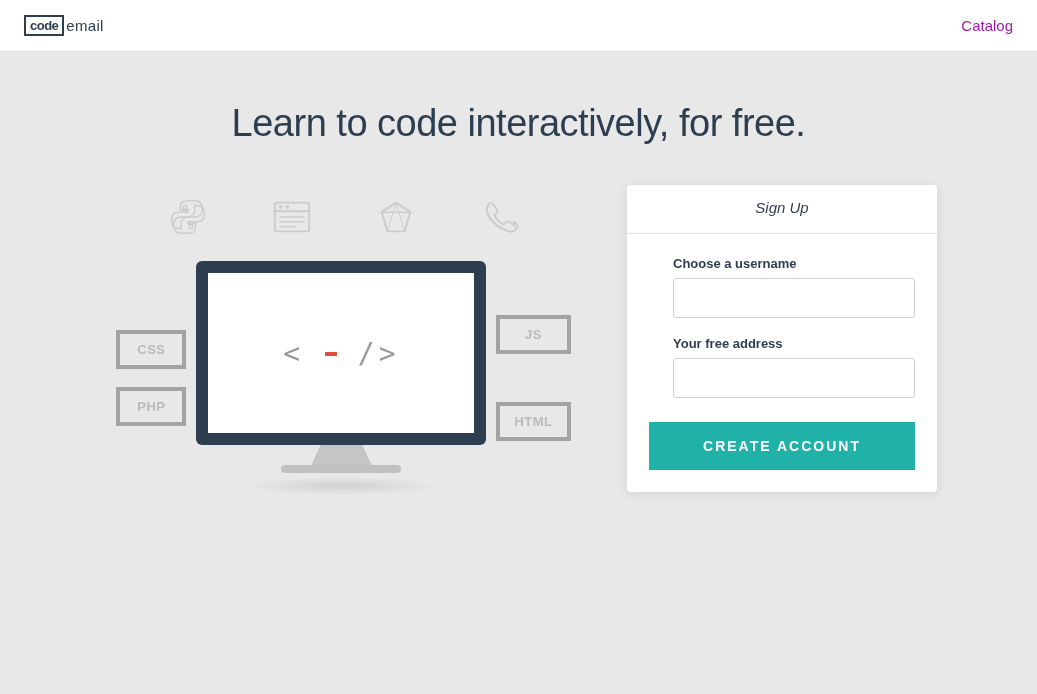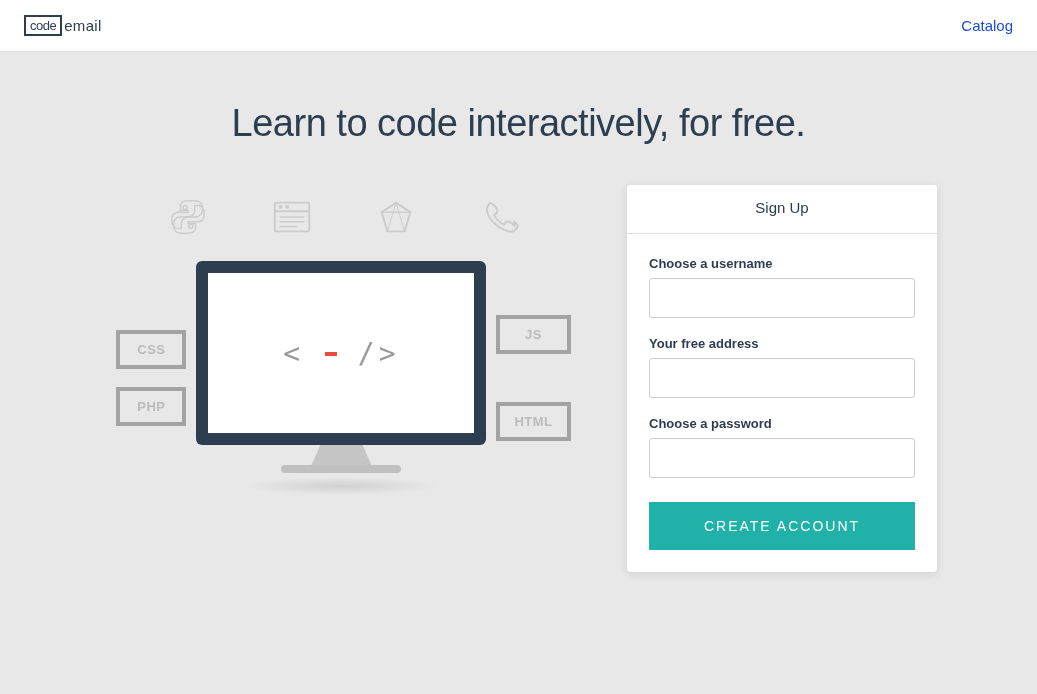--- a/index.html
+++ b/index.html
@@ -23,33 +23,33 @@
     }
     .logo-wrap {
       display: flex;
       align-items: center;
       gap: 2px;
     }
     .logo-box {
       border: 2px solid #2d3e50;
       padding: 1px 4px;
       font-size: 13px;
-      font-weight: 400;
+      font-weight: 700;
       color: #2d3e50;
       letter-spacing: -0.5px;
     }
     .logo-text {
       font-size: 15px;
       font-weight: 400;
       color: #2d3e50;
       letter-spacing: 0.3px;
     }
     .nav-catalog {
       font-size: 15px;
-      color: #1d4ed8;
+      color: #a21caf;
       cursor: pointer;
       text-decoration: none;
       text-align: right;
     }
 
     
     .hero {
       background: #e8e8e8;
       padding: 50px 60px 0 60px;
       display: flex;
@@ -184,20 +184,21 @@
       width: 310px;
       min-width: 310px;
       overflow: hidden;
       margin-top: 0;
     }
 
     .tabs-row {
       display: flex;
       background: #be185d;
       border-bottom: 1px solid #e0e0e0;
+      font-style: italic;
     }
 
     .tab {
       flex: 1;
       padding: 14px 0;
       text-align: center;
       font-size: 15px;
       cursor: pointer;
       color: #777;
       background: #f0f0f0;
@@ -210,20 +211,21 @@
       font-weight: 500;
       border-bottom: 3px solid transparent;
     }
 
     .signup-form {
       padding: 22px 22px 22px 22px;
     }
 
     .form-group {
       margin-bottom: 18px;
+      margin-left: 24px;
     }
 
     .form-label {
       display: block;
       font-size: 13px;
       font-weight: 600;
       color: #2d3e50;
       margin-bottom: 7px;
     }
 
@@ -238,21 +240,21 @@
       height: 40px;
     }
 
     .create-btn {
       width: 100%;
       background: #20b2a8;
       color: #fff;
       border: none;
       padding: 16px 0;
       font-size: 14px;
-      font-weight: 400;
+      font-weight: 700;
       letter-spacing: 2px;
       cursor: pointer;
       text-transform: uppercase;
       margin-top: 6px;
     }
   </style>
 </head>
 <body>
 
 <div class="header">
@@ -343,22 +345,18 @@
       </div>
       <div class="signup-form">
         <div class="form-group">
           <label class="form-label">Choose a username</label>
           <input class="form-input" type="text" style="">
         </div>
         <div class="form-group">
           <label class="form-label">Your free address</label>
           <input class="form-input" type="email" style="">
         </div>
-        <div class="form-group">
-          <label class="form-label">Choose a password</label>
-          <input class="form-input" type="password" style="">
-        </div>
         <button class="create-btn">CREATE ACCOUNT</button>
       </div>
     </div>
 
   </div>
 </div>
 
 </body></html>

